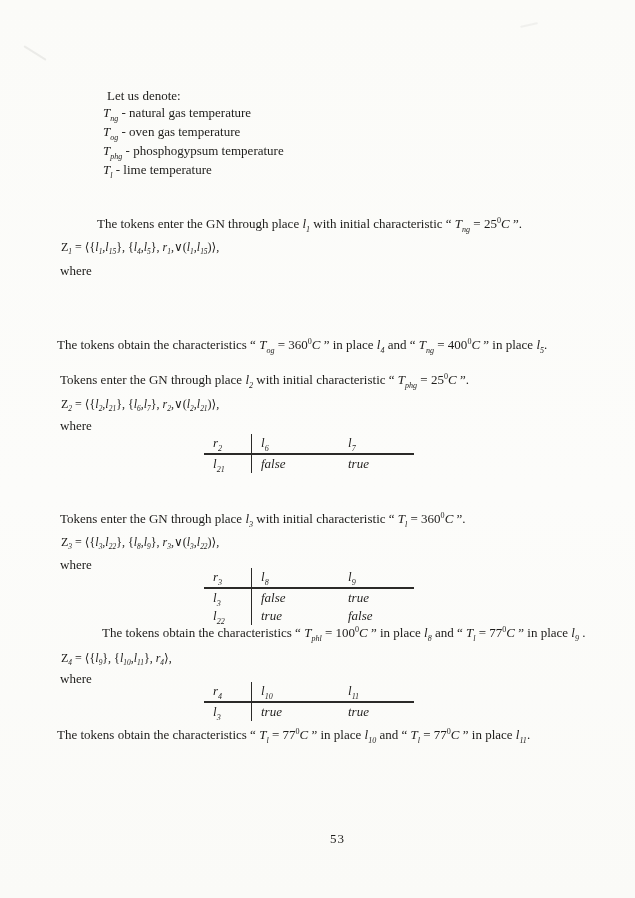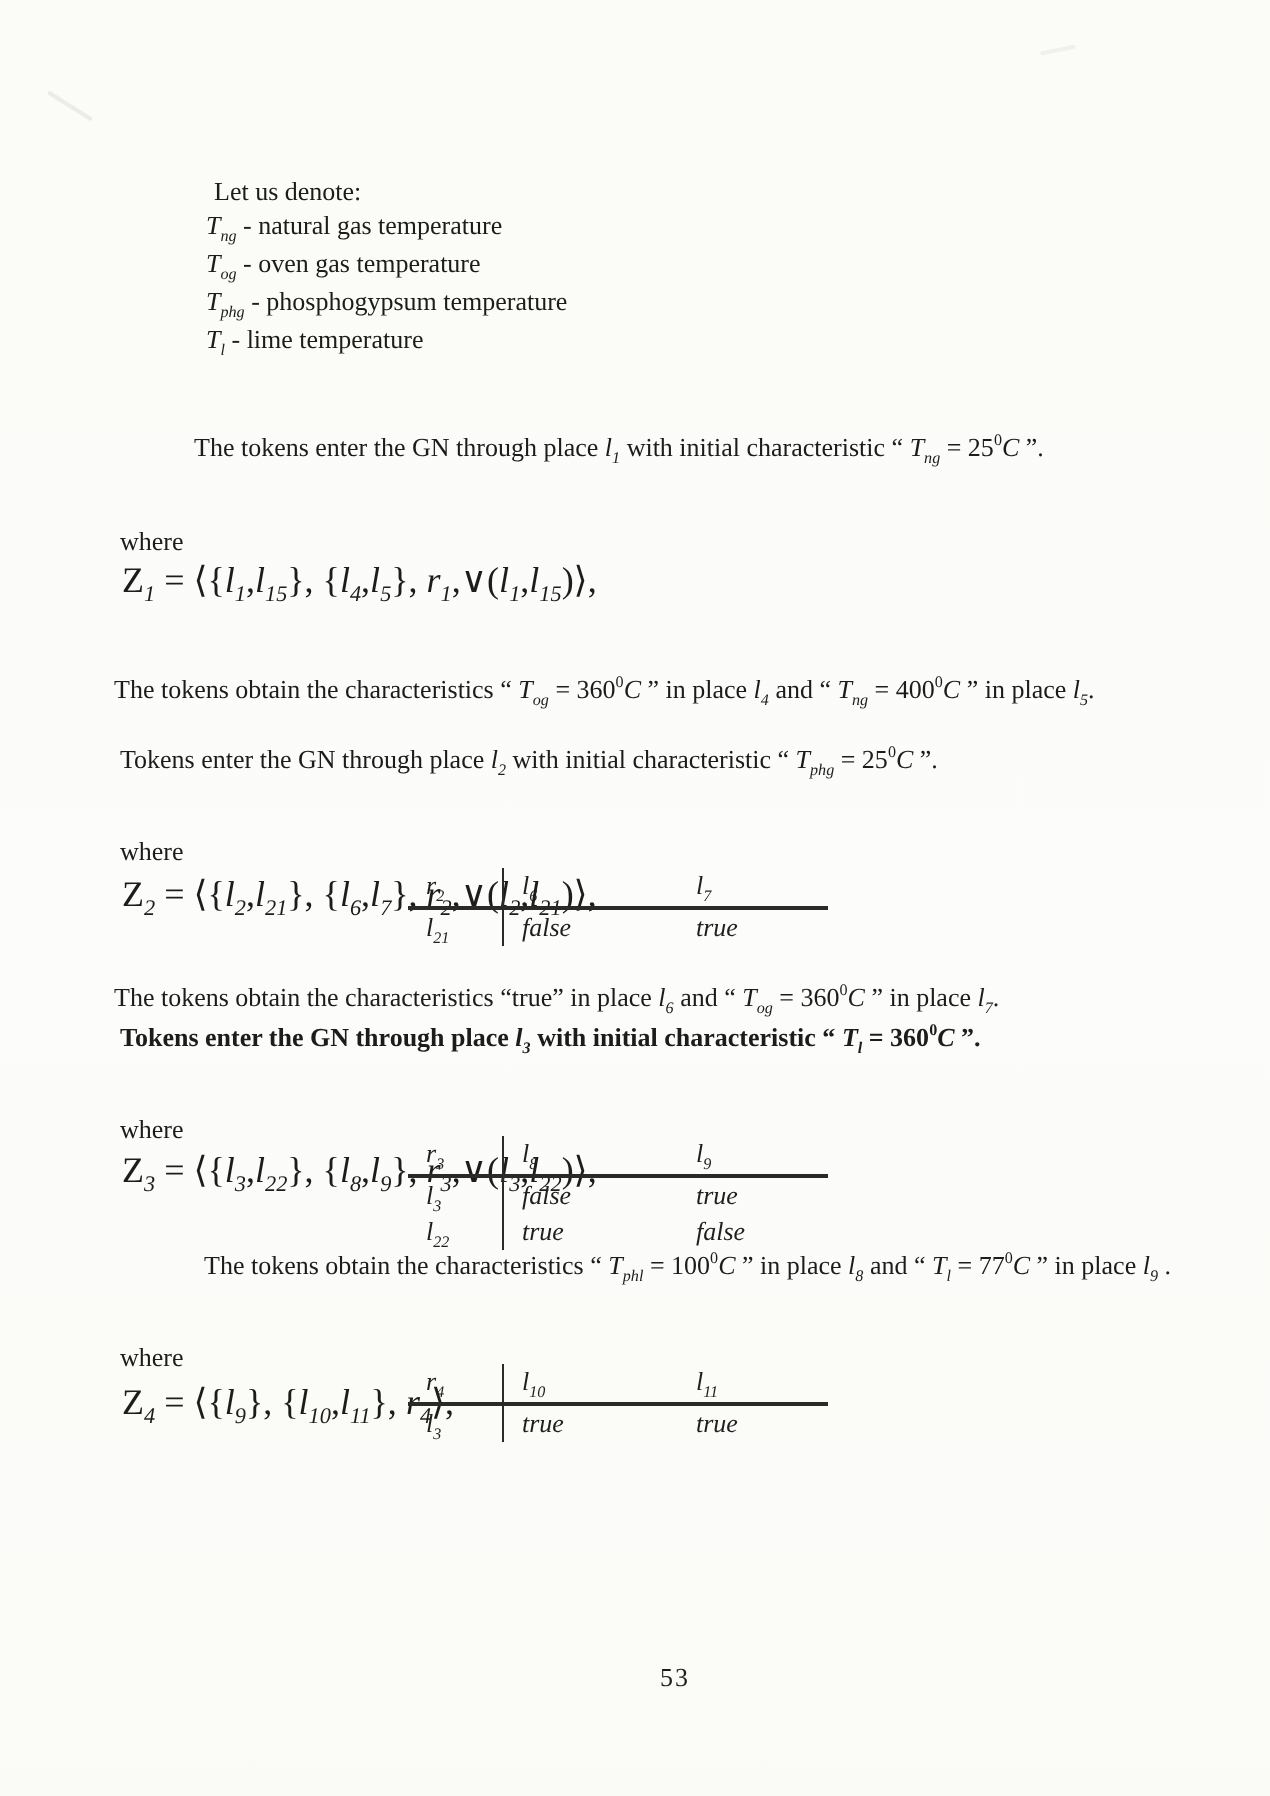--- a/index.html
+++ b/index.html
@@ -11,21 +11,21 @@
   .page{
     position:relative;width:635px;height:898px;
     background:linear-gradient(180deg,#fbfbf8 0%,#fcfcfa 55%,#fafaf7 100%);
     color:#1d1c1a;
   }
   .block{
     position:absolute;white-space:nowrap;
     font-size:13px;line-height:16px;
   }
   .para{font-size:13px;}
-  .formula{font-size:18px;margin-top:43px;}
+  .formula{font-size:12px;}
   sub{font-size:.62em;font-style:italic;line-height:0;}
   sup{font-size:.62em;line-height:0;}
   i{font-style:italic;}
   .gnt{
     position:absolute;border-collapse:collapse;
     font-size:13px;font-style:italic;color:#201f1d;
   }
   .gnt td{padding:0 4px 1px 9px;height:17px;vertical-align:middle;}
   .gnt td:nth-child(1){width:34px;border-right:1.5px solid #2b2a28;}
   .gnt td:nth-child(2){width:74px;}
@@ -69,23 +69,22 @@
     </thead>
     <tbody>
       <tr>
         <td>l<sub>21</sub></td>
         <td>false</td>
         <td>true</td>
       </tr>
     </tbody>
   </table>
 
-  <div class="block para" style="top:491px;left:57px;">The tokens obtain the characteristics “true” in place <i>l</i><sub>6</sub> and “ <i>T</i><sub>og</sub> = 360<sup>0</sup><i>C</i> ” in place <i>l</i><sub>7</sub>.</div>
 
-  <div class="block para" style="top:511px;left:60px;font-weight:bold;">Tokens enter the GN through place <i>l</i><sub>3</sub> with initial characteristic “ <i>T</i><sub>l</sub> = 360<sup>0</sup><i>C</i> ”.</div>
+  <div class="block para" style="top:511px;left:60px;">Tokens enter the GN through place <i>l</i><sub>3</sub> with initial characteristic “ <i>T</i><sub>l</sub> = 360<sup>0</sup><i>C</i> ”.</div>
   <div class="block formula" style="top:534px;left:61px;">Z<sub>3</sub> = ⟨{<i>l</i><sub>3</sub>,<i>l</i><sub>22</sub>}, {<i>l</i><sub>8</sub>,<i>l</i><sub>9</sub>}, <i>r</i><sub>3</sub>,∨(<i>l</i><sub>3</sub>,<i>l</i><sub>22</sub>)⟩,</div>
   <div class="block" style="top:557px;left:60px;">where</div>
 
   <table class="gnt" style="left:204px;top:568px;">
     <thead>
       <tr>
         <td>r<sub>3</sub></td>
         <td>l<sub>8</sub></td>
         <td>l<sub>9</sub></td>
       </tr>
@@ -119,16 +118,17 @@
     </thead>
     <tbody>
       <tr>
         <td>l<sub>3</sub></td>
         <td>true</td>
         <td>true</td>
       </tr>
     </tbody>
   </table>
 
+  <div class="block para" style="top:727px;left:57px;">The tokens obtain the characteristics “ <i>T</i><sub>l</sub> = 77<sup>0</sup><i>C</i> ” in place <i>l</i><sub>10</sub> and “ <i>T</i><sub>l</sub> = 77<sup>0</sup><i>C</i> ” in place <i>l</i><sub>11</sub>.</div>
 
   <div class="pageno" style="top:831px;left:330px;">53</div>
 
 </div>
 
 </body></html>

